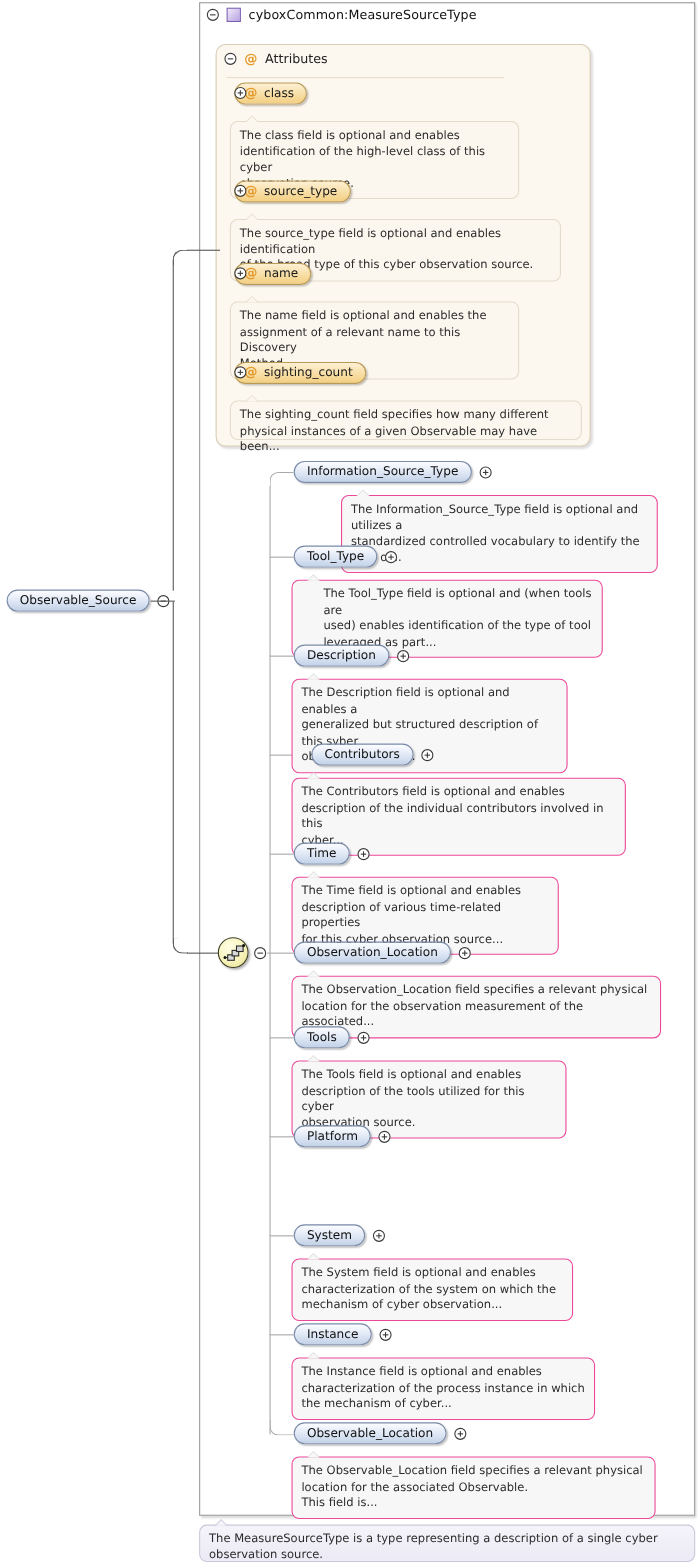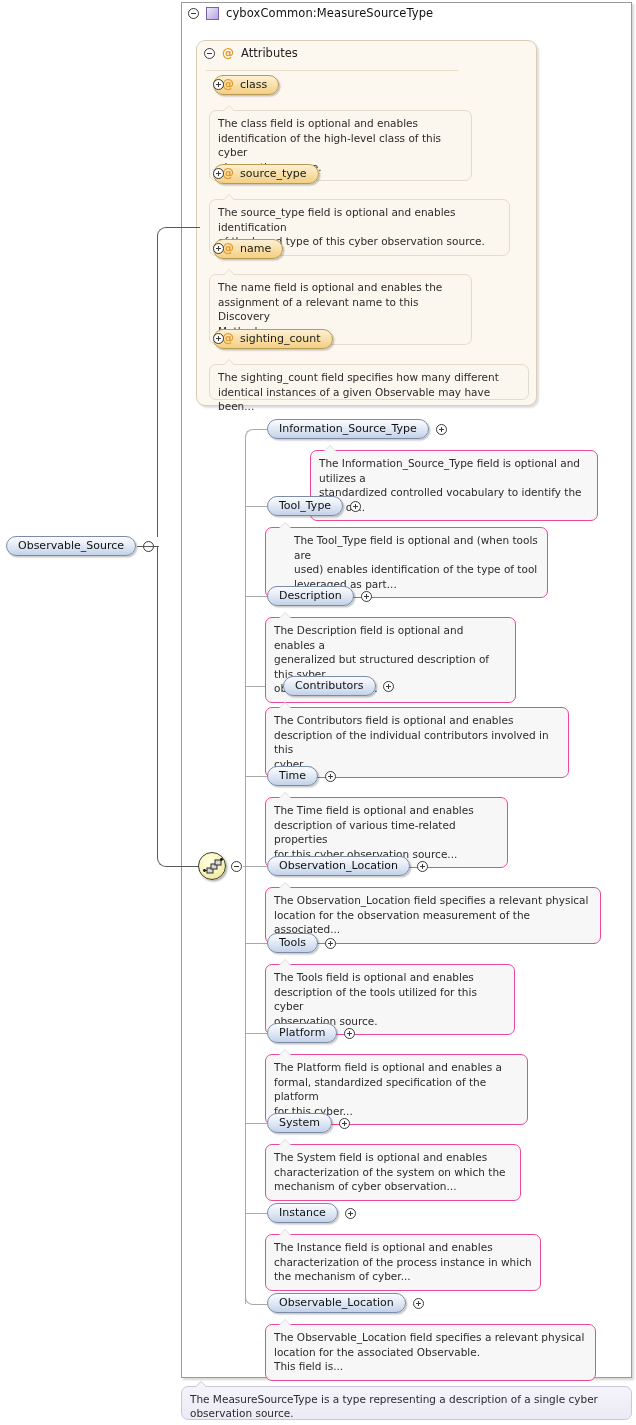--- a/index.html
+++ b/index.html
@@ -254,21 +254,21 @@
 Method.</div>
 
   <div class="attr-row" style="left:213px; top:333px;">
     <span class="attr-pill">
       <span class="at-sym">@</span>
       <span>sighting_count</span>
     </span>
     <span class="circ plus"></span>
   </div>
   <div class="doc doc-cream" style="left:209px; top:364px; width:320px; height:36px;">The sighting_count field specifies how many different
-identical instances of a given Observable may have been...</div>
+physical instances of a given Observable may have been...</div>
 
   <div class="root-row">
     <span class="el-pill">Observable_Source</span>
     <span class="circ"></span>
   </div>
 
   <div class="ln h" style="left:137px; top:546px; width:22px;"></div>
 
   <div class="ln v" style="left:157px; top:236px; height:301px;"></div>
   <div class="ln v" style="left:157px; top:547px; height:311px;"></div>
@@ -356,23 +356,20 @@
     <span class="circ plus"></span>
   </div>
   <div class="doc doc-grey" style="left:265px; top:964px; width:250px;">The Tools field is optional and enables
 description of the tools utilized for this cyber
 observation source.</div>
 
   <div class="el-row" style="left:267px; top:1023px;">
     <span class="el-pill">Platform</span>
     <span class="circ plus"></span>
   </div>
-  <div class="doc doc-grey" style="left:265px; top:1054px; width:263px;">The Platform field is optional and enables a
-formal, standardized specification of the platform
-for this cyber...</div>
 
   <div class="el-row" style="left:267px; top:1113px;">
     <span class="el-pill">System</span>
     <span class="circ plus"></span>
   </div>
   <div class="doc doc-grey" style="left:265px; top:1144px; width:256px;">The System field is optional and enables
 characterization of the system on which the
 mechanism of cyber observation...</div>
 
   <div class="el-row" style="left:267px; top:1203px;">

